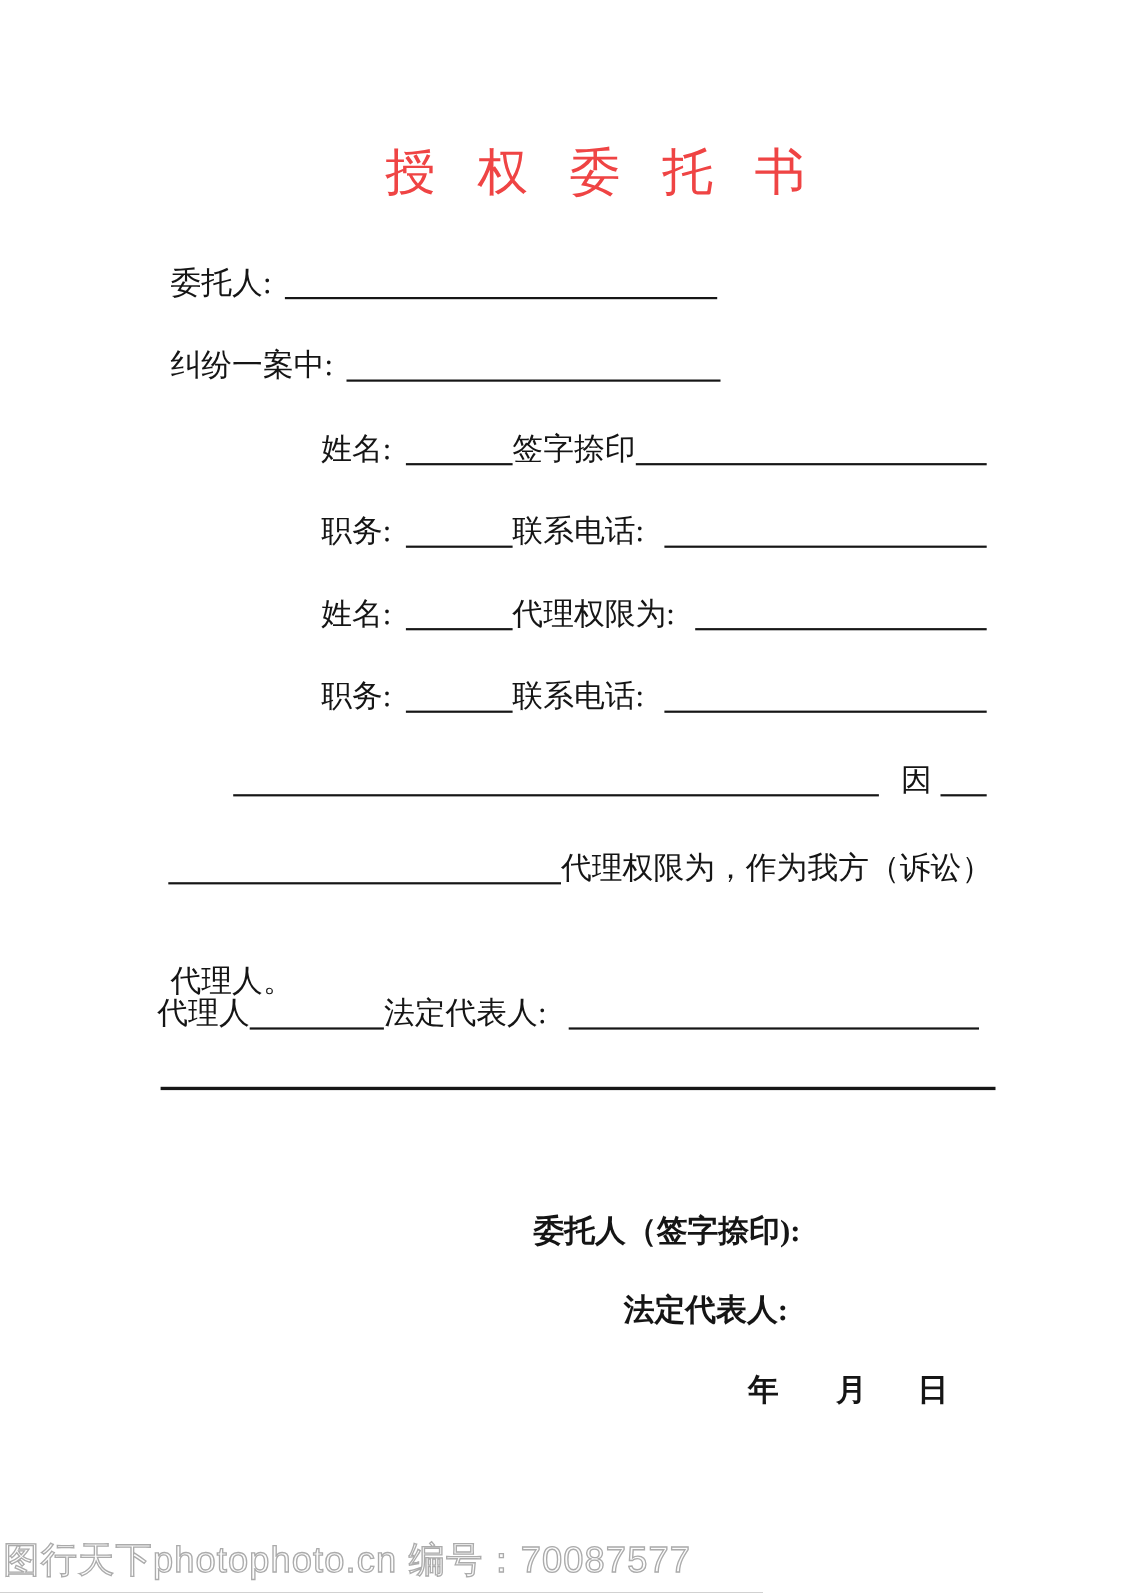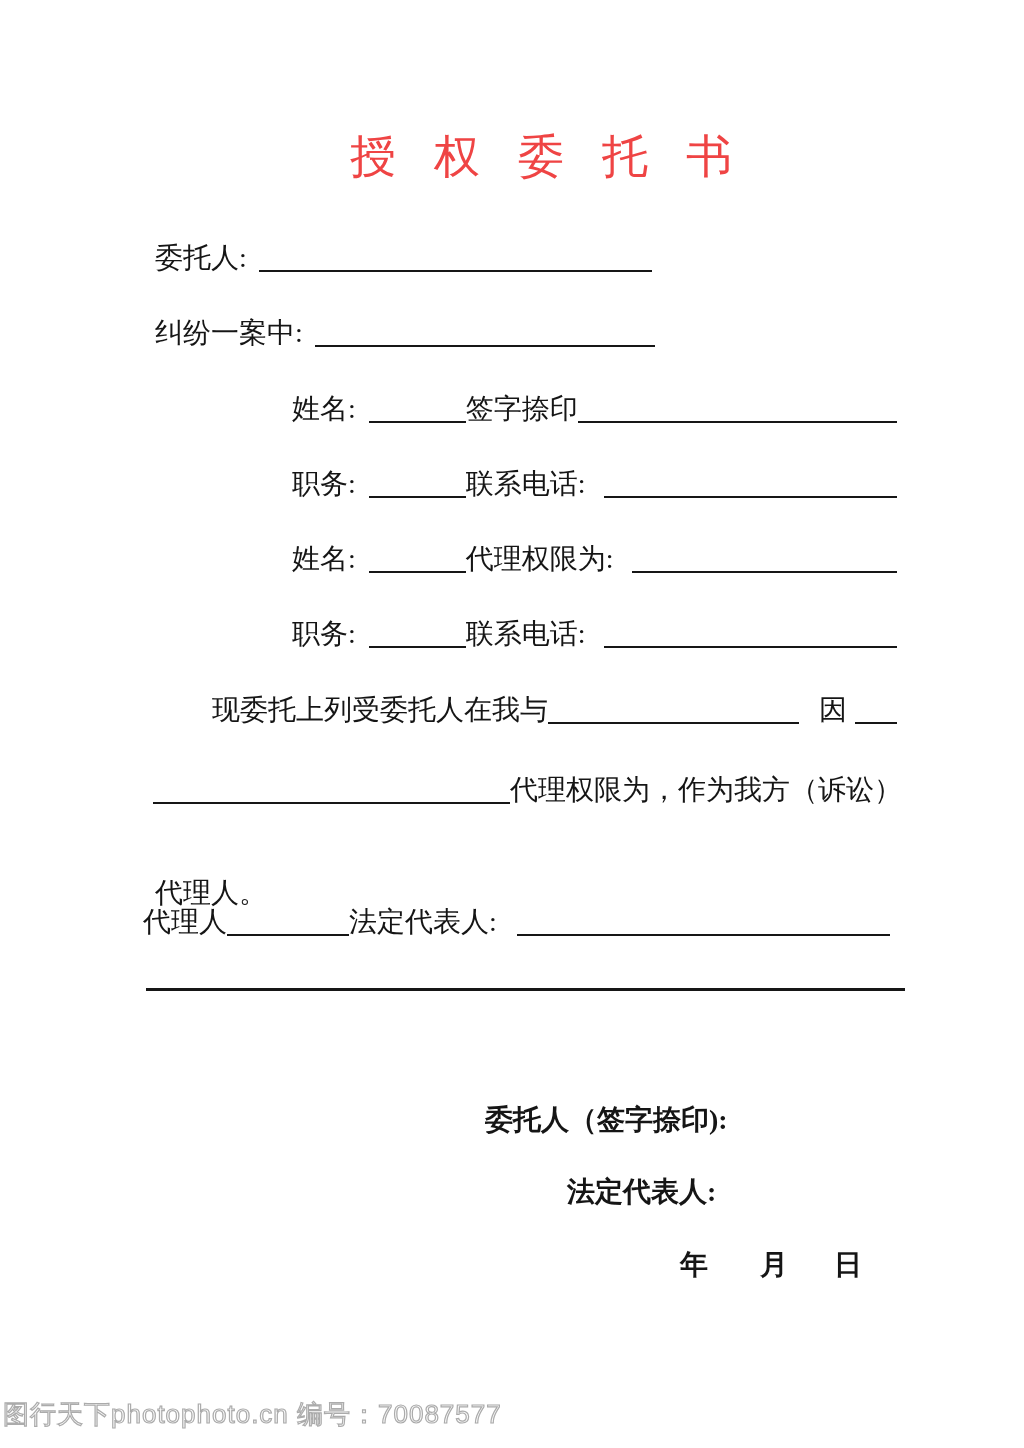--- a/index.html
+++ b/index.html
@@ -54,21 +54,21 @@
     line-height:1;
     white-space:nowrap;
     font-weight:bold;
   }
   .date-row span{display:inline-block;}
   .date-month{margin-left:45px;}
   .date-day{margin-left:39px;}
   .watermark{
     position:absolute;
     left:3px;top:1400px;
-    font-size:26px;
+    font-size:33px;
     line-height:1.1;
     letter-spacing:1px;
     white-space:nowrap;
     font-family:"Liberation Sans","DejaVu Sans",sans-serif;
     color:#fcfcfc;
     -webkit-text-stroke:1.2px #ababab;
   }
 </style>
 </head>
 <body>
@@ -109,21 +109,20 @@
   </div>
 
   <div class="row" style="left:292px;top:614px;width:605px;">
     <span class="lbl">职务:</span>
     <span class="blank w97"></span>
     <span class="lbl">联系电话:</span>
     <span class="blank fill ml18"></span>
   </div>
 
   <div class="row" style="left:212px;top:690px;width:685px;">
-    <span class="lbl">现委托上列受委托人在我与</span>
     <span class="blank fill"></span>
     <span class="lbl ml20">因</span>
     <span class="blank" style="width:42px;margin-left:8px;"></span>
   </div>
 
   <div class="row" style="left:153px;top:770px;width:750px;">
     <span class="blank" style="width:357px;"></span>
     <span class="lbl">代理权限为，作为我方（诉讼）</span>
   </div>
 

